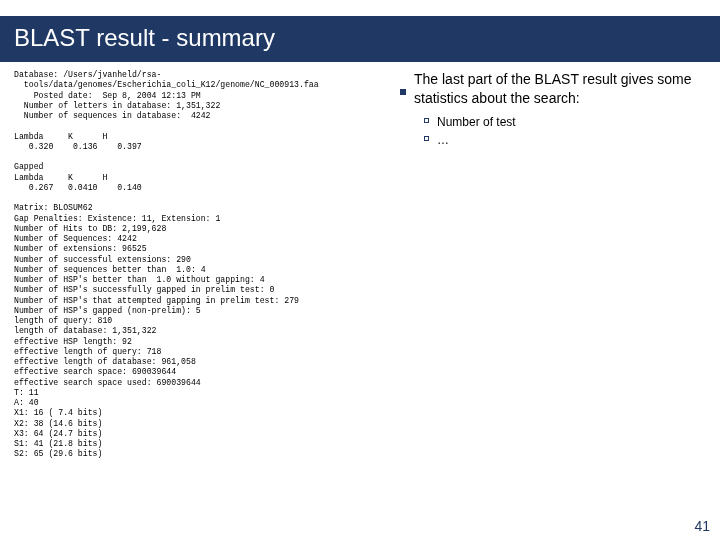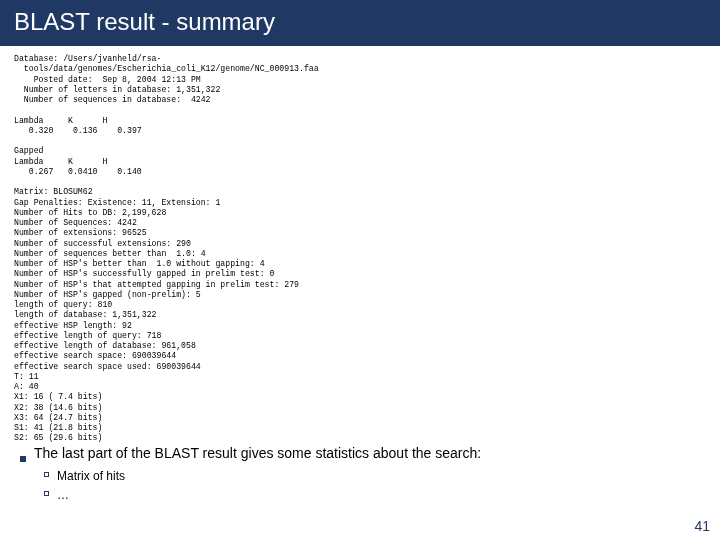--- a/index.html
+++ b/index.html
@@ -13,45 +13,46 @@
     position: relative;
   }
   .title-bar {
     background: #1f3864;
     color: #ffffff;
     font-size: 24px;
     padding: 8px 14px 10px 14px;
     height: 28px;
     display: flex;
     align-items: center;
+    margin-top: 16px;
   }
   .content {
     position: relative;
     padding: 8px 10px 0 14px;
     display: flex;
-    flex-direction: column;
+    flex-direction: row;
   }
   .left-col {
     width: 380px;
     font-family: "Courier New", Courier, monospace;
     font-size: 8.2px;
     line-height: 1.25;
     white-space: pre;
     color: #000;
   }
   .right-col {
     flex: 1;
     padding-left: 6px;
     font-size: 14px;
     line-height: 1.35;
     color: #000;
   }
   .lvl1 {
     display: flex;
-    align-items: flex-end;
+    align-items: center;
     margin-bottom: 6px;
   }
   .lvl1 .bullet-sq-solid {
     width: 6px;
     height: 6px;
     background: #1f3864;
     margin-top: 6px;
     margin-right: 8px;
     flex-shrink: 0;
   }
@@ -132,21 +133,21 @@
 S2: 65 (29.6 bits)</div>
 
   <div class="right-col">
     <div class="lvl1">
       <span class="bullet-sq-solid"></span>
       <span class="text">The last part of the BLAST result gives some statistics about the search:</span>
     </div>
     <div class="lvl2-list">
       <div class="lvl2">
         <span class="bullet-sq-hollow"></span>
-        <span>Matrix of hits</span>
+        <span>Number of test</span>
       </div>
       <div class="lvl2">
         <span class="bullet-sq-hollow"></span>
         <span>…</span>
       </div>
     </div>
   </div>
 </div>
 
 <div class="page-num">41</div>

